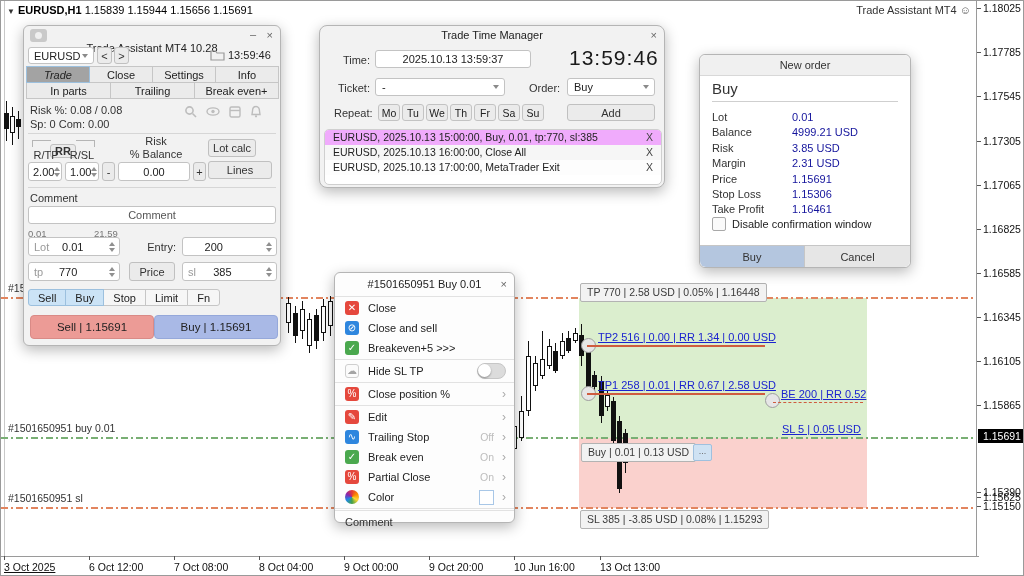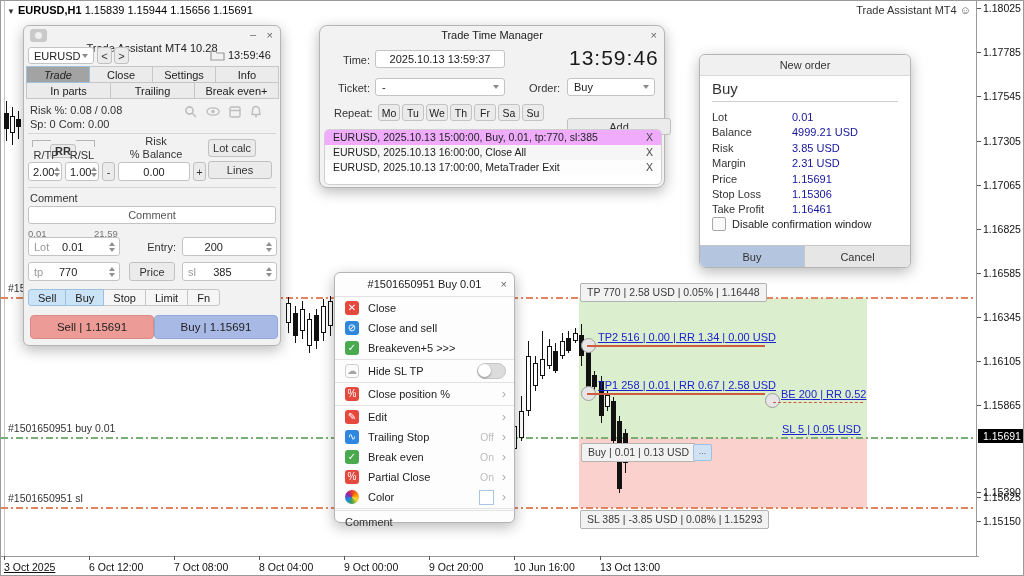--- a/index.html
+++ b/index.html
@@ -220,21 +220,21 @@
       <div class="ptick" style="top: 89px;">1.17545</div>
       <div class="ptick" style="top: 134px;">1.17305</div>
       <div class="ptick" style="top: 178px;">1.17065</div>
       <div class="ptick" style="top: 222px;">1.16825</div>
       <div class="ptick" style="top: 266px;">1.16585</div>
       <div class="ptick" style="top: 310px;">1.16345</div>
       <div class="ptick" style="top: 354px;">1.16105</div>
       <div class="ptick" style="top: 398px;">1.15865</div>
       <div class="ptick" style="top: 442px; margin-top: 48px;">1.15625</div>
       <div class="ptick" style="top: 485px;">1.15390</div>
-      <div class="ptick" style="top: 514px; text-align: center;">1.15150</div>
+      <div class="ptick" style="top: 499px; text-align: center;">1.15150</div>
       <div class="price-box" style="top: 428px;">1.15691</div>
     </div>
   <div class="abs time-axis">
       <div class="ttick" style="left: 3px; text-decoration: underline;">3 Oct 2025</div>
       <div class="ttick" style="left: 88px;">6 Oct 12:00</div>
       <div class="ttick" style="left: 173px;">7 Oct 08:00</div>
       <div class="ttick" style="left: 258px;">8 Oct 04:00</div>
       <div class="ttick" style="left: 343px;">9 Oct 00:00</div>
       <div class="ttick" style="left: 428px;">9 Oct 20:00</div>
       <div class="ttick" style="left: 513px;">10 Jun 16:00</div>
@@ -377,21 +377,21 @@
     <div class="bigbtn sellbtn" style="left:6px;top:289px;width:122px;">Sell  |  1.15691</div>
     <div class="bigbtn buybtn" style="left:130px;top:289px;width:122px;">Buy  |  1.15691</div>
   </div>
 
   <div class="panel" style="left:318px;top:24px;width:344px;height:161px;border-radius:8px;">
     <div class="titlebar">
       <span>Trade Time Manager</span>
       <span class="xbtn">×</span>
     </div>
     <div class="abs" style="left:12px;top:28px;width:38px;text-align:right;color:#333;">Time:</div>
-    <div class="field abs" style="left:55px;top:24px;width:130px;height:18px;justify-content:center;">
+    <div class="field abs" style="left:55px;top:24px;width:156px;height:18px;justify-content:center;">
       <span>2025.10.13 13:59:37</span>
     </div>
     <div class="abs clockbig" style="left:249px;top:20px;">13:59:46</div>
 
     <div class="abs" style="left:8px;top:56px;width:42px;text-align:right;color:#333;">Ticket:</div>
     <div class="field abs" style="left:55px;top:52px;width:130px;height:18px;">
       <span style="padding-left:6px">-</span>
       <span class="chev"></span>
     </div>
     <div class="abs" style="left:209px;top:56px;color:#333;">Order:</div>
@@ -403,21 +403,21 @@
     <div class="abs" style="left:14px;top:81px;color:#333;">Repeat:</div>
     <div class="abs" style="left:58px;top:78px;display:flex;">
         <div class="day">Mo</div>
         <div class="day">Tu</div>
         <div class="day">We</div>
         <div class="day">Th</div>
         <div class="day">Fr</div>
         <div class="day">Sa</div>
         <div class="day">Su</div>
       </div>
-    <div class="btn abs" style="left:247px;top:92px;width:104px;height:17px;">Add</div>
+    <div class="btn abs" style="left:247px;top:78px;width:88px;height:17px;">Add</div>
 
     <div class="sched">
         <div class="srow"><span>EURUSD, 2025.10.13 15:00:00, Buy, 0.01, tp:770, sl:385</span><span class="rm">X</span></div>
         <div class="srow"><span>EURUSD, 2025.10.13 16:00:00, Close All</span><span class="rm">X</span></div>
         <div class="srow"><span>EURUSD, 2025.10.13 17:00:00, MetaTrader Exit</span><span class="rm">X</span></div>
       </div>
   </div>
 
   <div class="panel no-panel" style="left:698px;top:53px;width:210px;height:212px;">
     <div class="no-title">New order</div>

